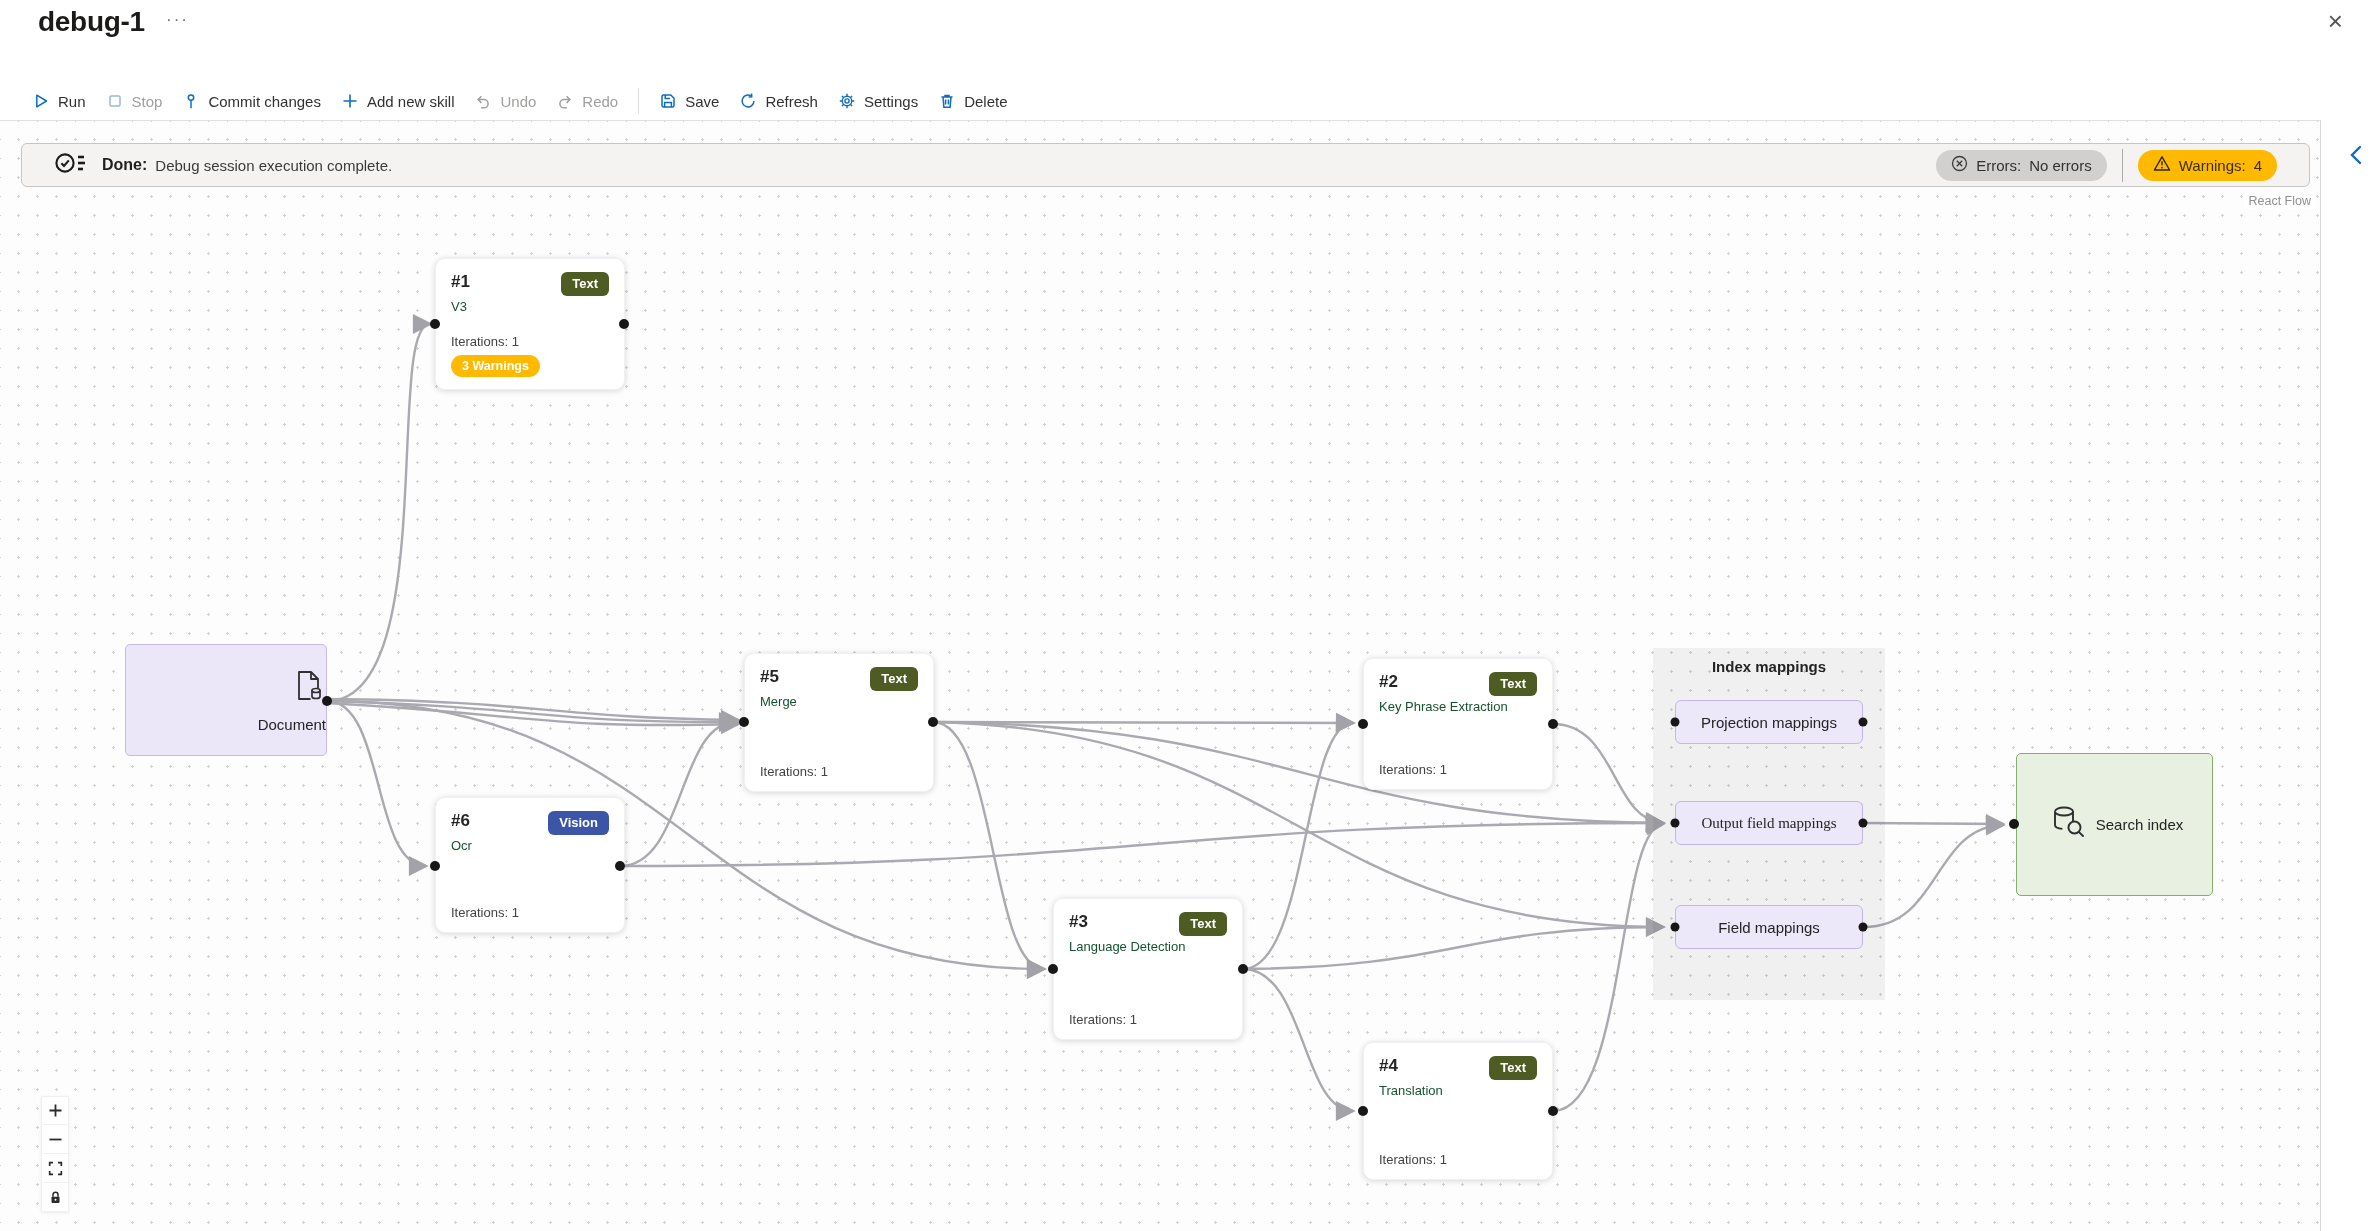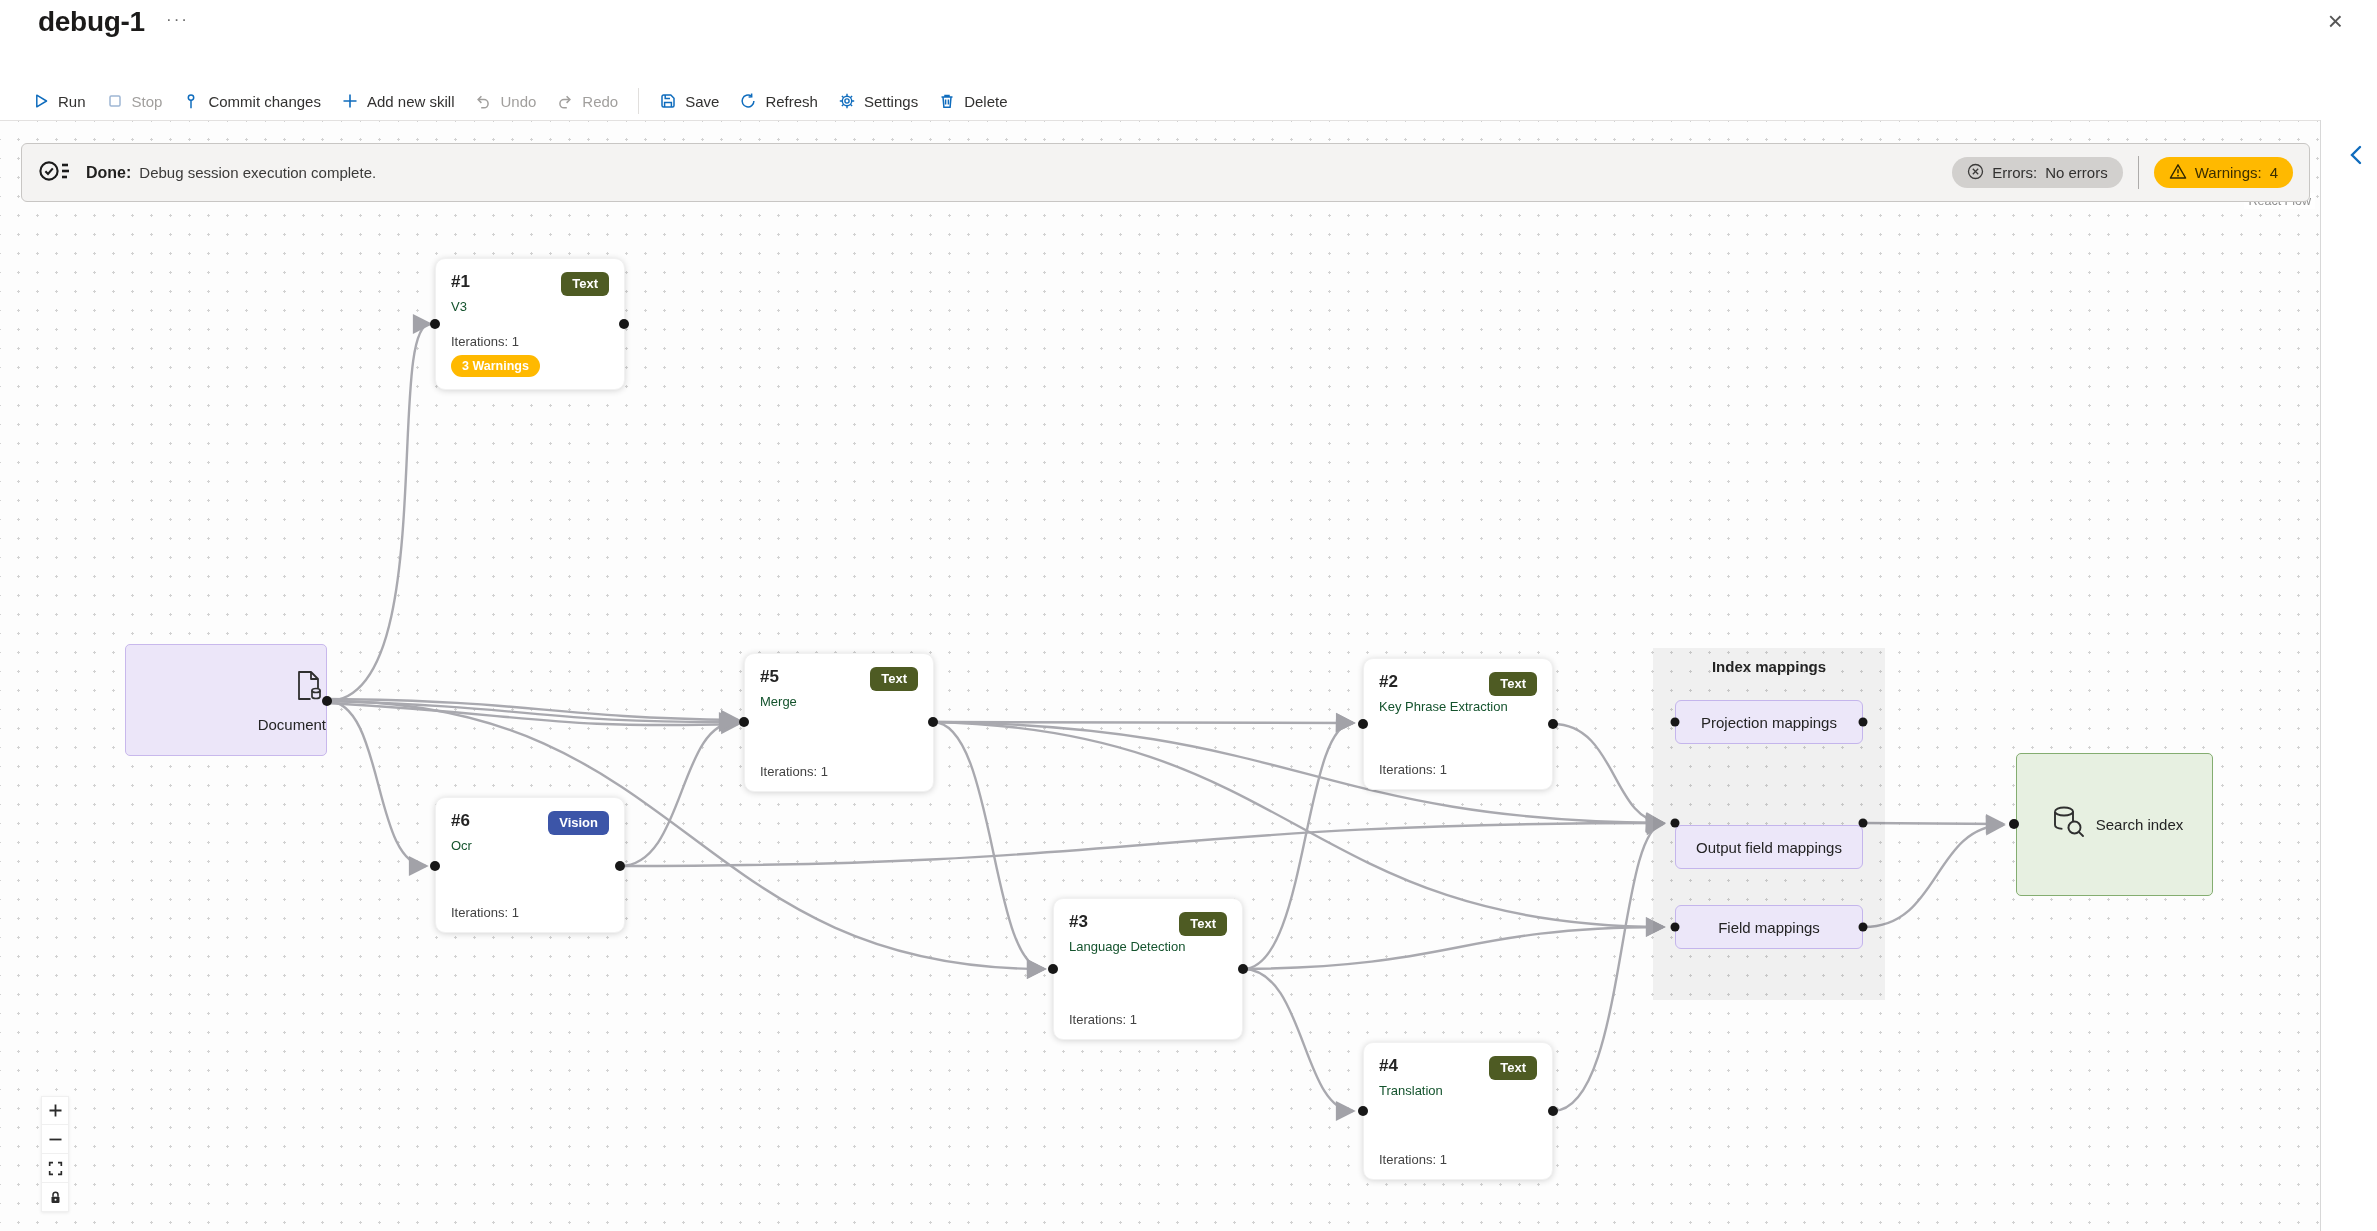--- a/index.html
+++ b/index.html
@@ -14,22 +14,22 @@
 
   
   .toolbar { position:absolute; top:82px; left:0; width:2320px; height:39px; display:flex; align-items:center;
     padding-left:22px; border-bottom:1px solid #e3e1e0; background:#fff; z-index:20; }
   .tb-btn { display:flex; align-items:center; gap:8px; font-size:15px; color:#323130; padding:5px 10px; border-radius:3px; cursor:pointer; white-space:nowrap; }
   .tb-btn.disabled { color:#a19f9d; cursor:default; }
   .tb-btn svg { display:block; }
   .tb-divider { width:1px; height:26px; background:#e1dfdd; margin:0 10px; }
 
   
-  .status-bar { position:absolute; top:143px; left:21px; width:2289px; height:59px; background:#f4f3f2;
-    border:1px solid #c8c6c4; border-radius:6px; display:flex; align-items:center; padding:0 16px; z-index:15; }
+  .status-bar { position:absolute; top:143px; left:21px; width:2289px; height:44px; background:#f4f3f2;
+    border:1px solid #c8c6c4; border-radius:6px; display:flex; align-items:center; padding:0 32px; z-index:15; }
   .status-icon { flex:0 0 auto; }
   .status-state { font-size:16px; font-weight:700; margin-left:14px; color:#201f1e; }
   .status-msg { font-size:15px; color:#3b3a39; margin-left:8px; }
   .status-spacer { flex:1; }
   .pill { display:flex; align-items:center; gap:8px; height:31px; padding:0 15px; border-radius:16px; font-size:15px; color:#323130; cursor:pointer; }
   .pill.errors { background:#d2d0ce; }
   .pill.warnings { background:#ffb900; color:#3b2e00; }
   .pill-divider { width:1px; height:33px; background:#adabaa; margin:0 15px; }
 
   
@@ -250,21 +250,21 @@
       <path d="M1864,806 C1940,806 1933,706 2003,704" marker-end="url(#arr)"></path>
     </g>
   </svg>
 
   <div class="mapping-panel">
     <div class="mapping-title">Index mappings</div>
   </div>
   <div class="mapping-box" style="left:1675px; top:579px;">
     <span>Projection mappings</span>
   </div>
-  <div class="mapping-box" style="left:1675px; top:704px;">
+  <div class="mapping-box" style="left:1675px; top:680px;font-family:Liberation Serif, serif;">
     <span>Output field mappings</span>
   </div>
   <div class="mapping-box" style="left:1675px; top:784px;">
     <span>Field mappings</span>
   </div>
 
   <div class="doc-node">
     <span>
       <svg width="36" height="36" viewBox="0 0 36 36">
         <path d="M9 4 H21 L28 11 V31 H9 Z" fill="none" stroke="#2f2f2f" stroke-width="1.8" stroke-linejoin="round"></path>

